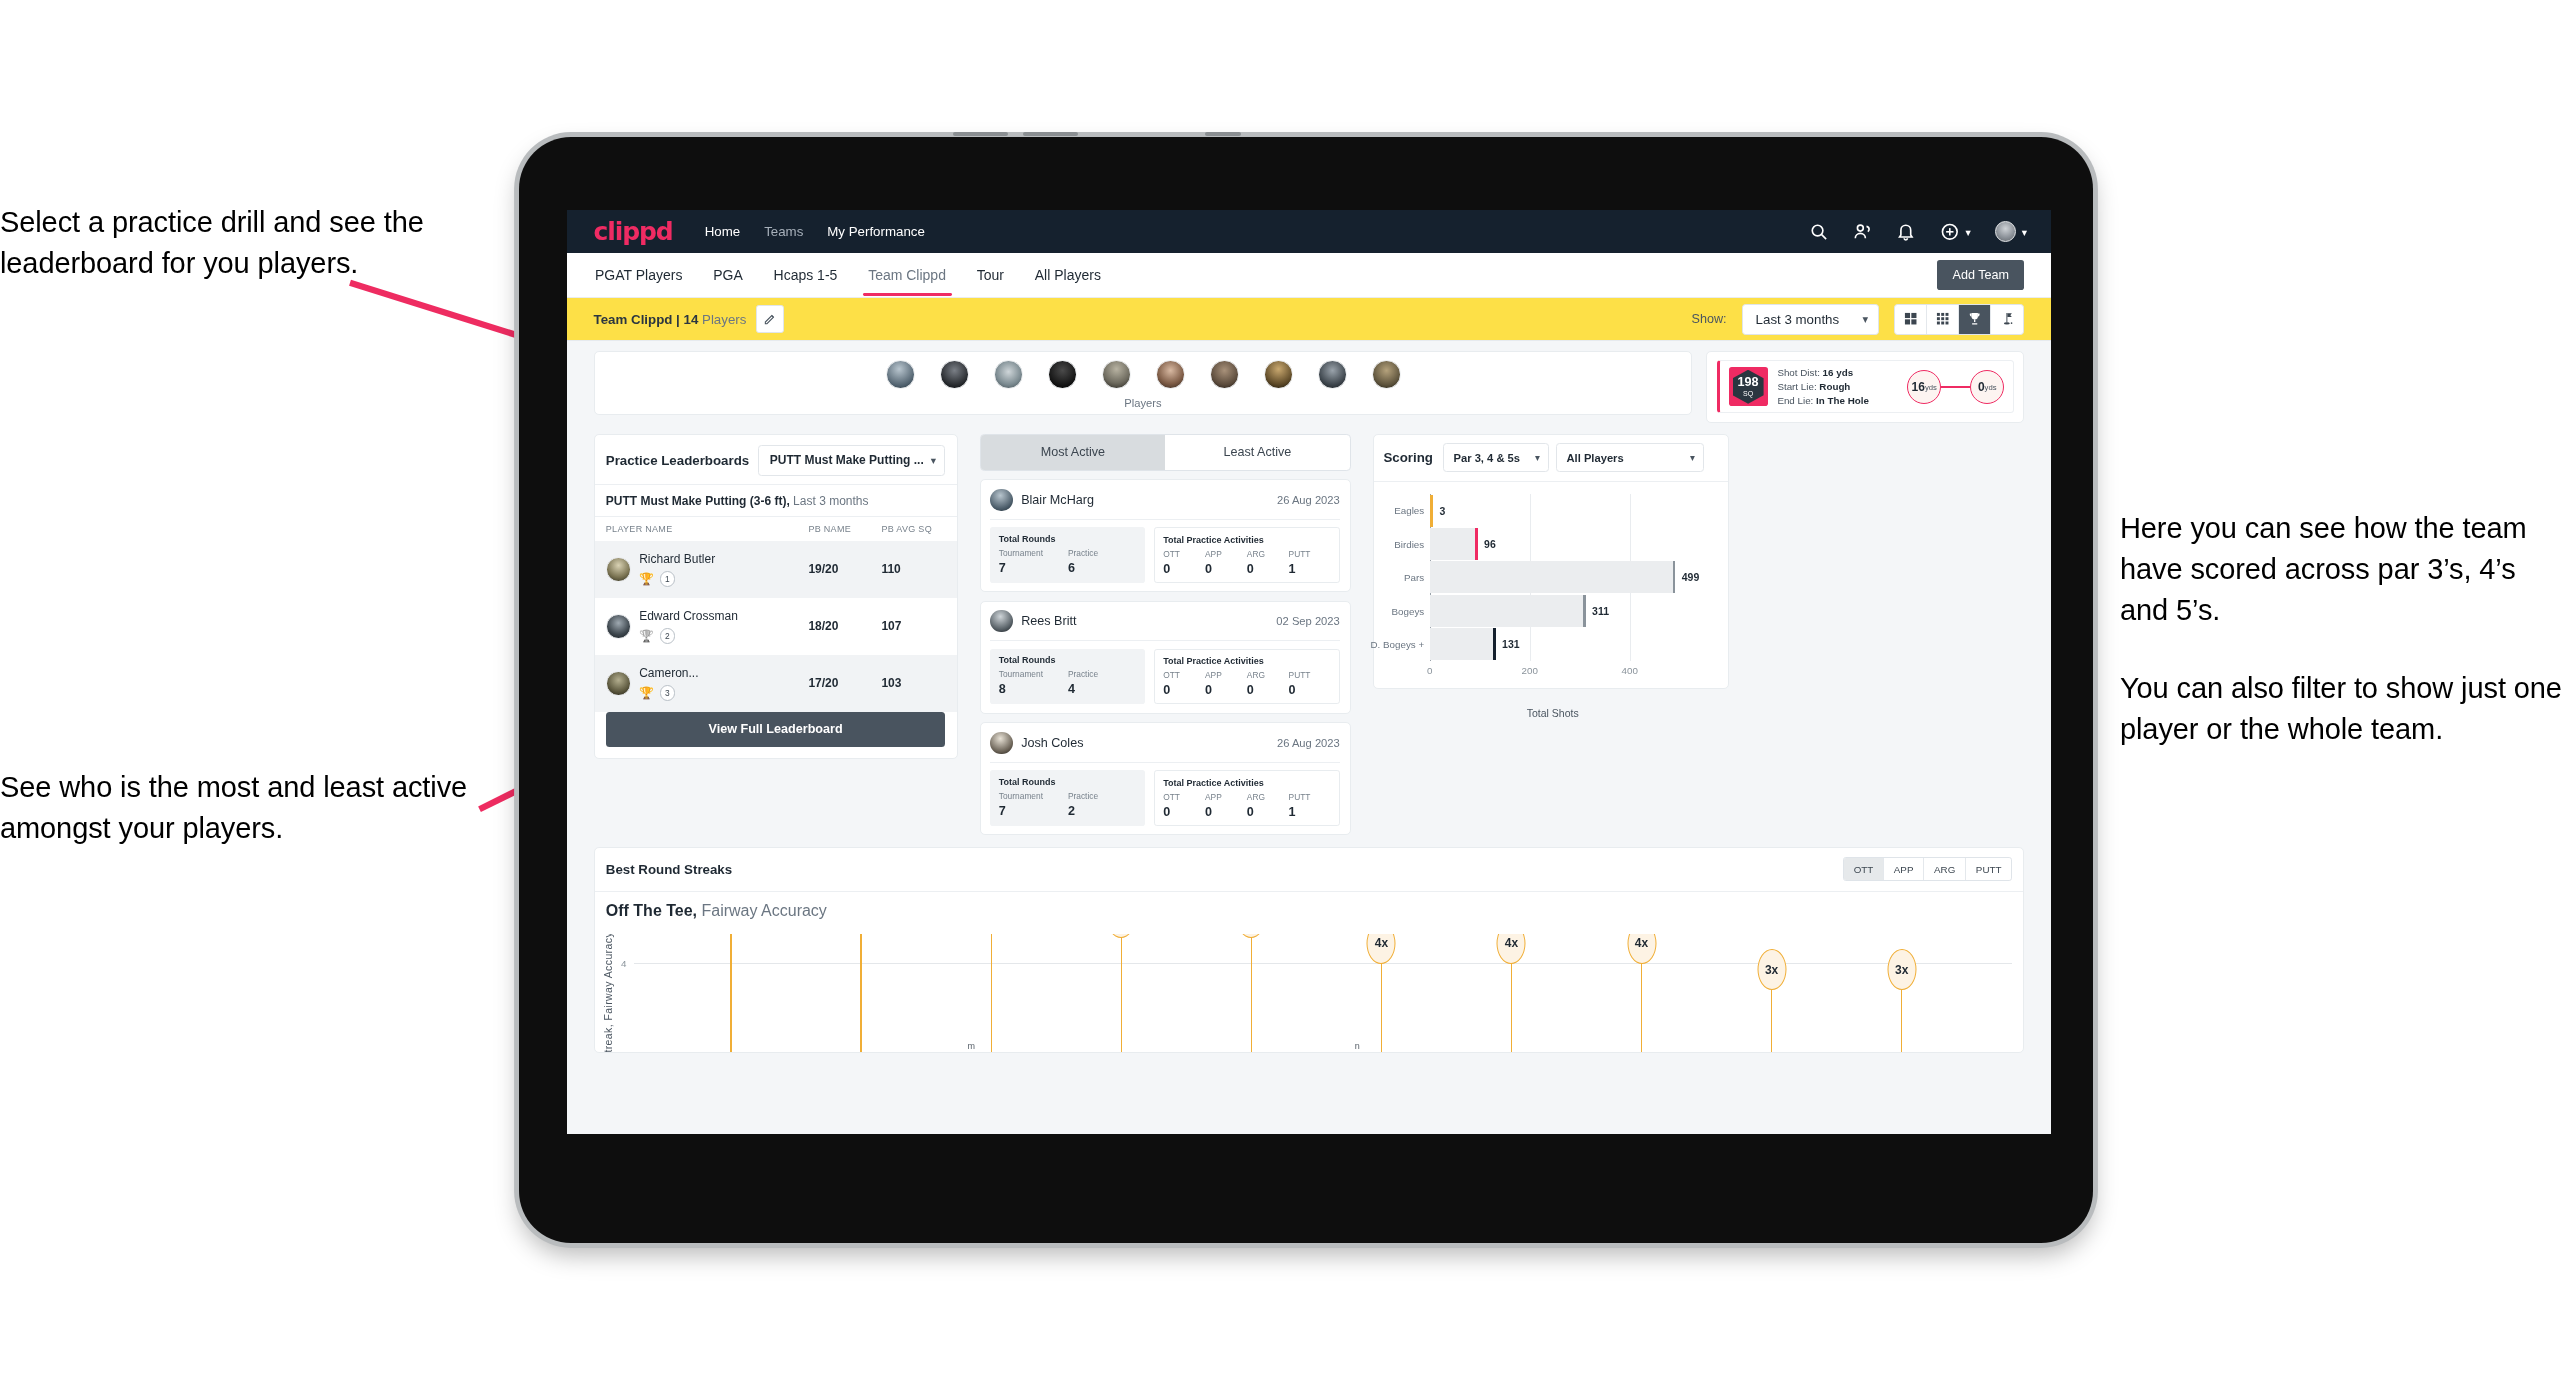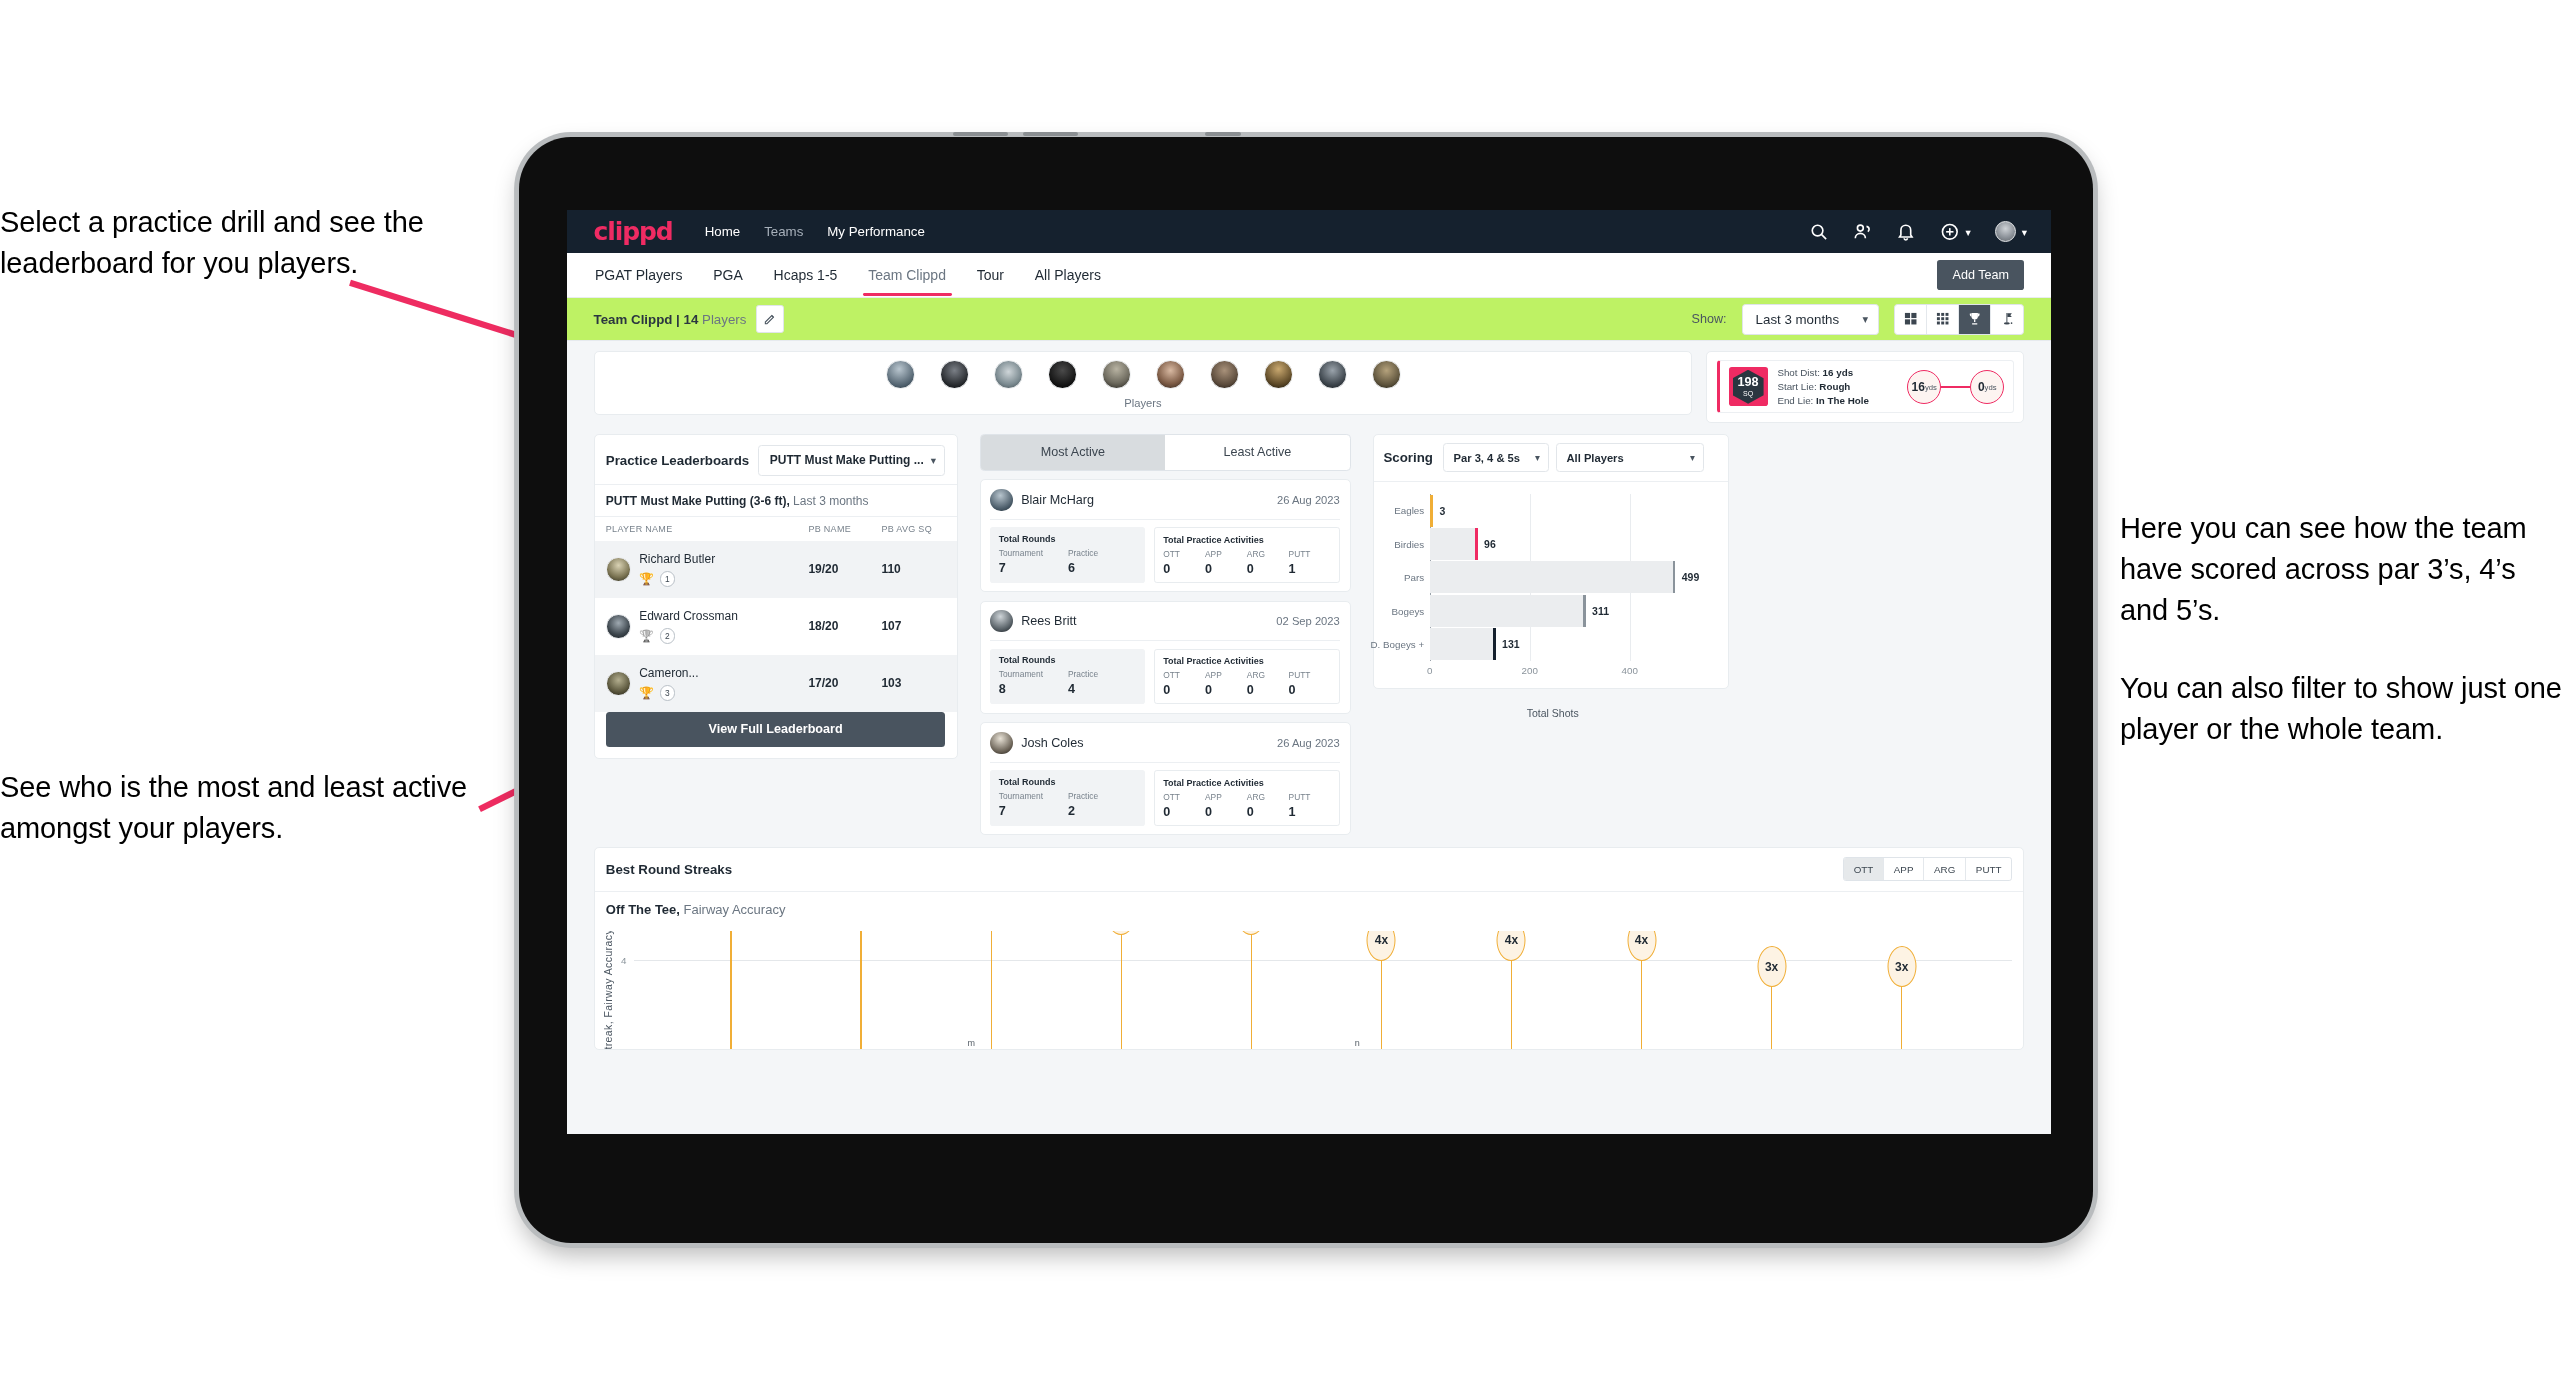--- a/index.html
+++ b/index.html
@@ -80,21 +80,21 @@
     content:''; position:absolute; left:-4.2px; right:-4.2px; bottom:0;
     height:2.8px; background:#ef2b63; border-radius:1.4px;
   }
   .addteam {
     margin-left:auto; background:#49545f; color:#fff;
     font-size:12.6px; padding:8.4px 15.4px; border-radius:2.8px; white-space:nowrap;
   }
 
   
   .subbar {
-    height: 43px; background:#bef264;
+    height: 43px; background:#fde047;
     display:flex; align-items:center; padding: 0 26.6px;
     border-bottom:0.7px solid #e6eaee;
   }
   .teamlabel { font-size:13.3px; color:#2b3640; }
   .teamlabel b { font-weight:700; }
   .teamlabel span.light { color:#6b7682; }
   .editbtn {
     width:28px; height:28px; margin-left:9.8px; background:#fff;
     border:0.7px solid #e0e5ea; border-radius:2.8px;
     display:flex; align-items:center; justify-content:center;
@@ -264,21 +264,21 @@
   .xtitle { text-align:center; font-size:10.5px; color:#4a5560; margin-top:18px; margin-left:4.2px; }
 
   
   .streak-card { margin-top:11.2px; padding: 0 0 0 0; }
   .st-head { display:flex; align-items:center; padding:9.8px 11.2px; }
   .st-title { font-size:13.3px; font-weight:700; color:#1f2933; }
   .st-toggle { margin-left:auto; display:flex; border:0.7px solid #dfe4e9; border-radius:2.8px; overflow:hidden; background:#fff; }
   .st-toggle .tg { padding:5.6px 9.8px; font-size:9.8px; color:#3c4650; border-right:0.7px solid #e4e8ec; }
   .st-toggle .tg:last-child { border-right:none; }
   .st-toggle .tg.active { background:#e6e9eb; }
-  .st-sub { padding: 9.8px 11.2px 4.2px 11.2px; border-top:0.7px solid #eceff2; font-size:13px; color:#6b7682; }
+  .st-sub { padding: 9.8px 11.2px 4.2px 11.2px; border-top:0.7px solid #eceff2; font-size:16px; color:#6b7682; }
   .st-sub b { color:#1f2933; font-weight:700; }
   .st-plot { position:relative; height: 118px; margin: 9.8px 0 0 0; overflow:hidden; }
   .st-ylabel {
     position:absolute; left:7px; top:-7px; height:133px;
     writing-mode:vertical-rl; transform:rotate(180deg);
     font-size:10.5px; color:#4a5560; letter-spacing:0.4px;
     display:flex; align-items:center;
   }
   .st-inner { position:absolute; left:39px; right:11.2px; top:0; bottom:0; }
   .hline { position:absolute; left:0; right:0; height:0.7px; background:#e4e7ea; }

